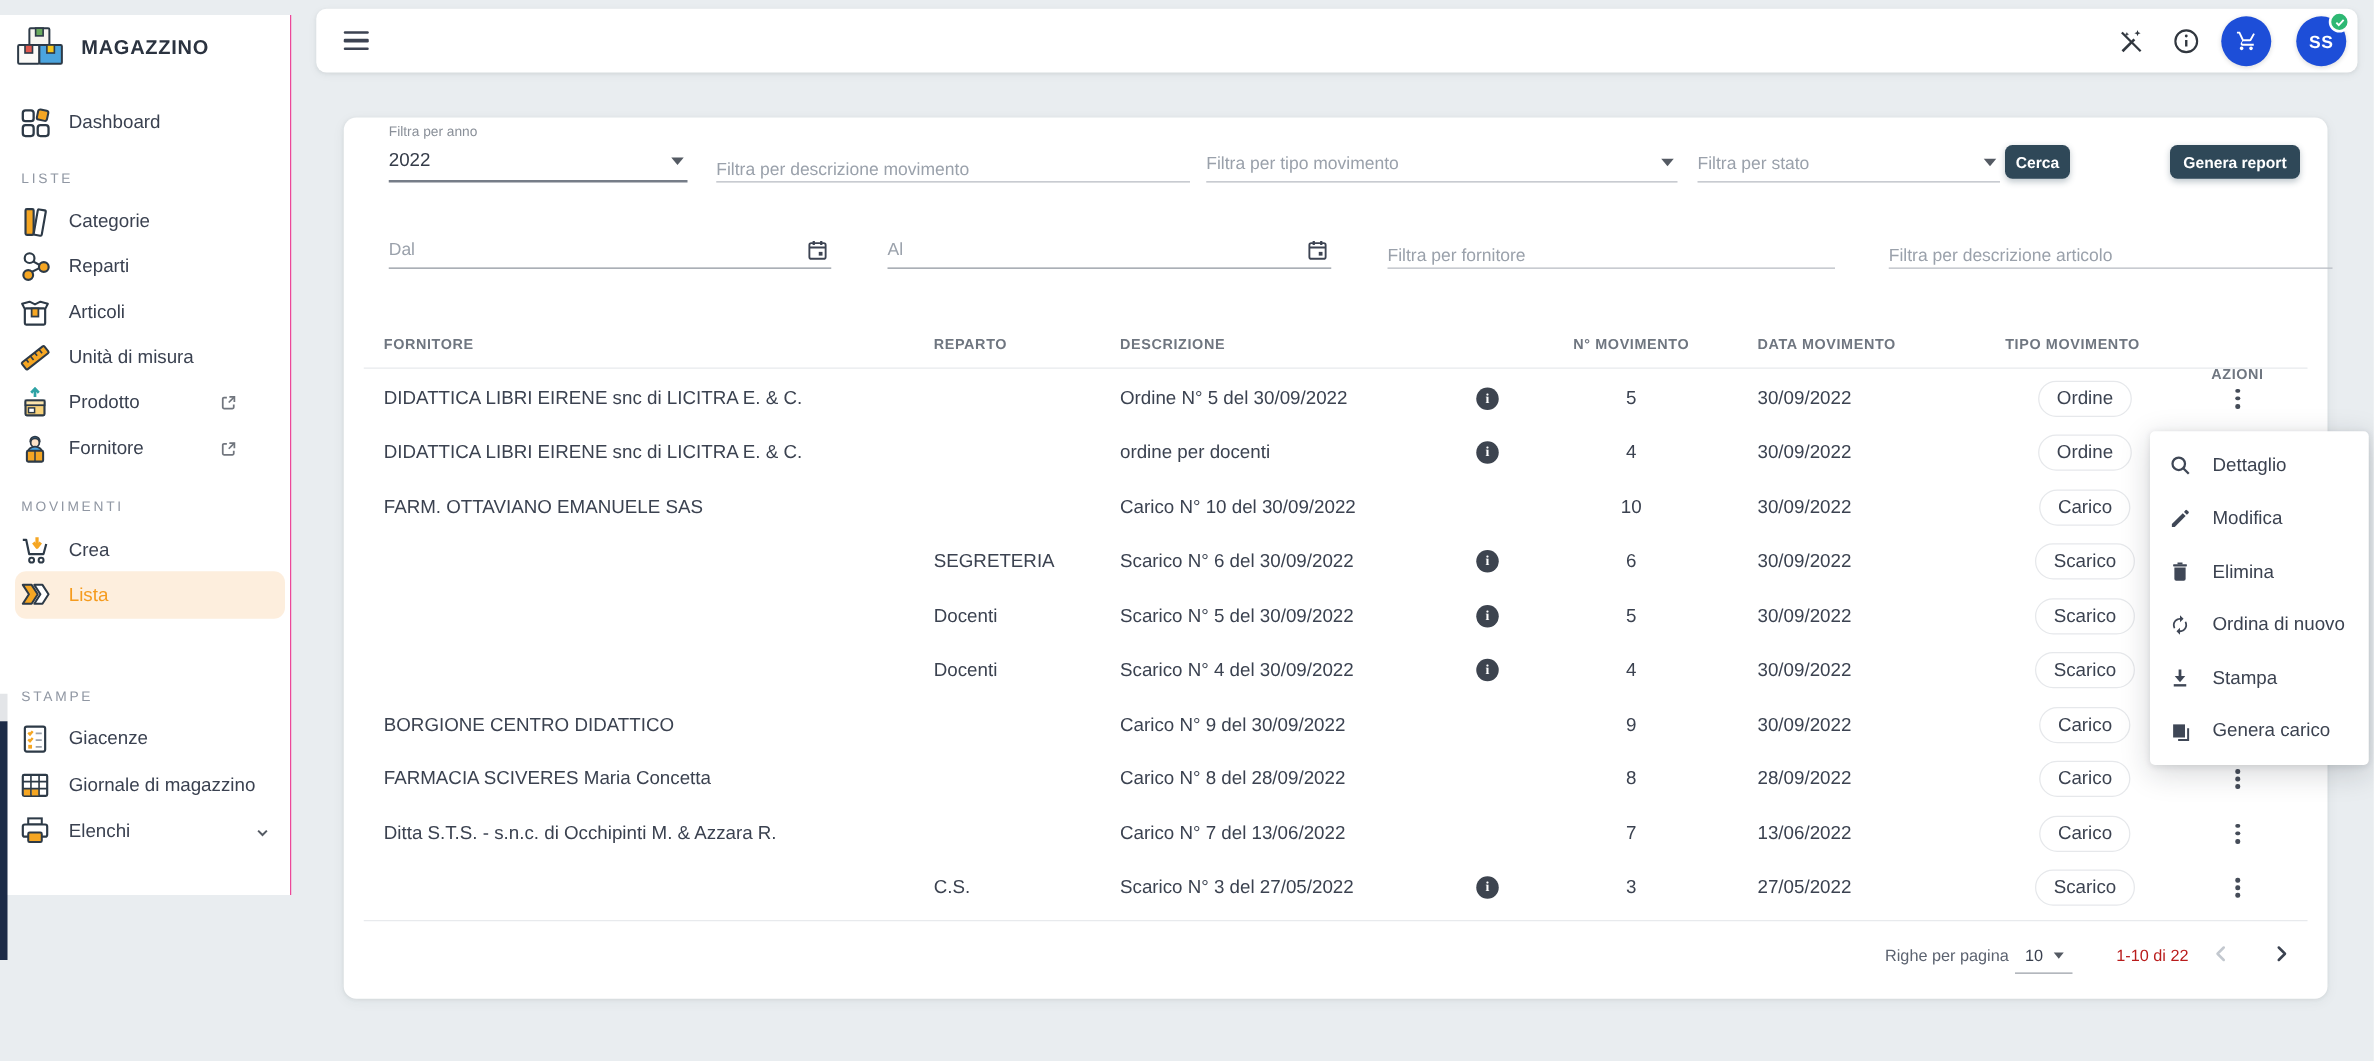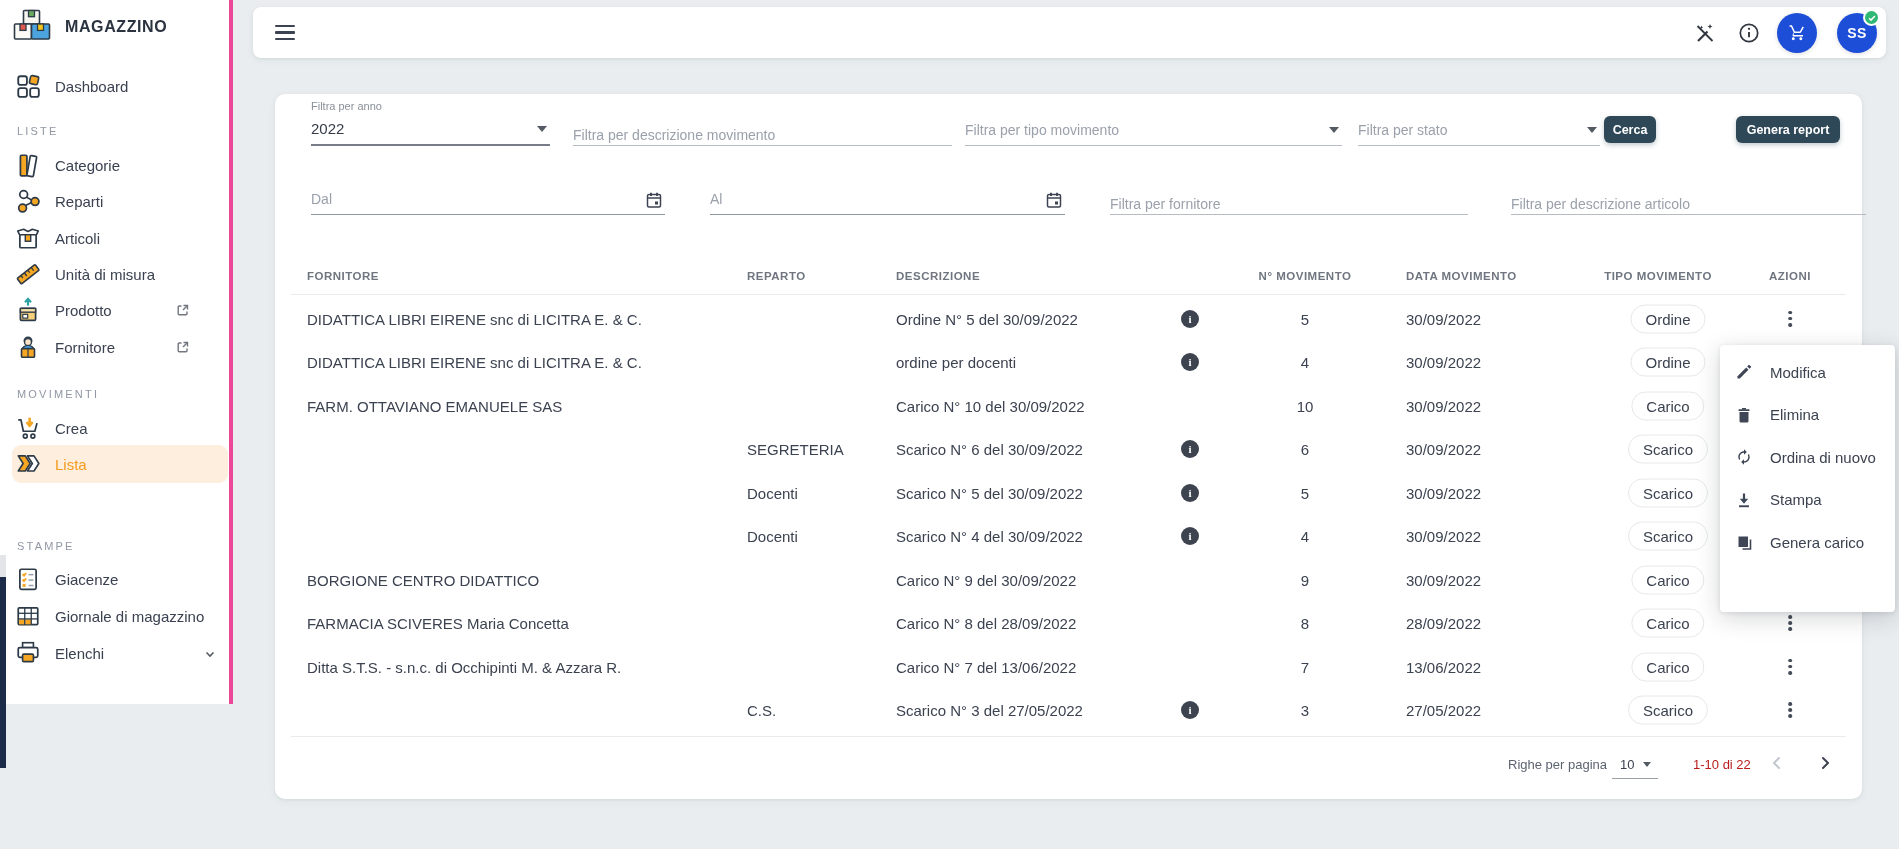--- a/index.html
+++ b/index.html
@@ -1,20 +1,20 @@
 <!DOCTYPE html>
 <html><head>
 <meta charset="utf-8">
 <style>
   * { margin:0; padding:0; box-sizing:border-box; }
   html,body { width:1899px; height:849px; }
   body { font-family:"Liberation Sans", sans-serif; background:#e9edf0; position:relative; overflow:hidden; }
 
   
-  .sidebar { position:absolute; left:0; top:0; width:233px; height:704px; background:#fff; border-right:4px solid #ec4899; z-index:5; }
+  .sidebar { position:absolute; left:0; top:12px; width:233px; height:704px; background:#fff; border-right:1px solid #ec4899; z-index:5; }
   .logo-row { position:absolute; left:12px; top:8px; display:flex; align-items:center; gap:13px; }
   .app-title { font-size:16px; font-weight:700; letter-spacing:.6px; color:#2b3340; line-height:38px; }
   .nav-section { position:absolute; left:17px; font-size:11px; letter-spacing:2.2px; color:#9097a3; font-weight:400; }
   .nav-item { position:absolute; left:0; width:233px; height:36px; cursor:pointer; }
   .nav-item .nicon { position:absolute; left:15px; top:5px; width:26px; height:26px; }
   .nav-item .nicon svg { width:26px; height:26px; }
   .nav-item .nlabel { position:absolute; left:55px; top:50%; transform:translateY(-50%); font-size:15px; color:#3a4150; white-space:nowrap; }
   .nav-item .ext { position:absolute; left:176px; top:11px; width:14px; height:14px; }
   .nav-item .chev { position:absolute; left:203px; top:12px; width:14px; height:14px; }
   .active-pill { position:absolute; left:12px; top:445px; width:216px; height:38px; background:#fdeedd; border-radius:9px; }
@@ -63,21 +63,21 @@
          font-size:12.5px; font-weight:700; font-family:"Liberation Sans",sans-serif; cursor:pointer; box-shadow:0 2px 5px rgba(47,72,88,.3); }
   .btn-cerca { left:1329px; width:52px; }
   .btn-report { left:1461px; width:104px; }
 
   
   .thead { position:absolute; left:0; top:170px; width:1587px; height:30px; }
   .thead span { position:absolute; top:6px; font-size:11.5px; font-weight:700; color:#6f7680; letter-spacing:.5px; white-space:nowrap; }
   .th-forn { left:32px; } .th-rep { left:472px; } .th-desc { left:621px; }
   .th-n { left:1030px; transform:translateX(-50%); }
   .th-data { left:1131px; } .th-tipo { left:1383px; transform:translateX(-50%); }
-  .th-az { left:1515px; transform:translateX(-50%); }
+  .th-az { left:1515px; transform:translateX(-50%);margin-top:24px; }
   .thead-border { position:absolute; left:16px; top:200px; width:1555px; height:1px; background:#e8eaed; }
 
   .rows { position:absolute; left:0; top:203px; width:1587px; }
   .trow { position:relative; height:43.5px; }
   .trow > span { position:absolute; top:50%; transform:translateY(-50%); font-size:15px; color:#3b4250; white-space:nowrap; }
   .c-forn { left:32px; } .c-rep { left:472px; } .c-desc { left:621px; }
   .c-info { left:906px; }
   .c-n { left:1030px; transform:translate(-50%,-50%) !important; }
   .c-data { left:1131px; }
   .c-chip { left:1393px; transform:translate(-50%,-50%) !important; }
@@ -562,20 +562,27 @@
     <span class="pg-next">
       <svg viewBox="0 0 20 20" width="20" height="20">
           <path d="M8 5 L13 10 L8 15" stroke="#3b4250" stroke-width="2" fill="none" stroke-linecap="round" stroke-linejoin="round"></path>
         </svg>
     </span>
   </div>
 </div>
 
 <div class="menu">
   <div class="menu-item">
+    <svg viewBox="0 0 18 18">
+        <circle cx="8" cy="8" r="5" stroke="#3f4756" stroke-width="1.8" fill="none"></circle>
+        <line x1="11.8" y1="11.8" x2="16" y2="16" stroke="#3f4756" stroke-width="1.8"></line>
+      </svg>
+    <span class="mlabel">Dettaglio</span>
+  </div>
+  <div class="menu-item">
     <svg viewBox="0 0 18 18" fill="#3f4756">
         <path d="M2.5 13.2 V15.5 H4.8 L13.5 6.8 11.2 4.5 Z"></path>
         <path d="M12.2 3.5 L14.5 5.8 15.8 4.5 a.9.9 0 0 0 0-1.3 L14.6 2.2 a.9.9 0 0 0-1.3 0 Z"></path>
       </svg>
     <span class="mlabel">Modifica</span>
   </div>
   <div class="menu-item">
     <svg viewBox="0 0 18 18" fill="#3f4756">
         <path d="M4.5 6 H13.5 V15 a1.5 1.5 0 0 1 -1.5 1.5 H6 A1.5 1.5 0 0 1 4.5 15 Z"></path>
         <rect x="3.5" y="3.3" width="11" height="1.8" rx=".5"></rect>

